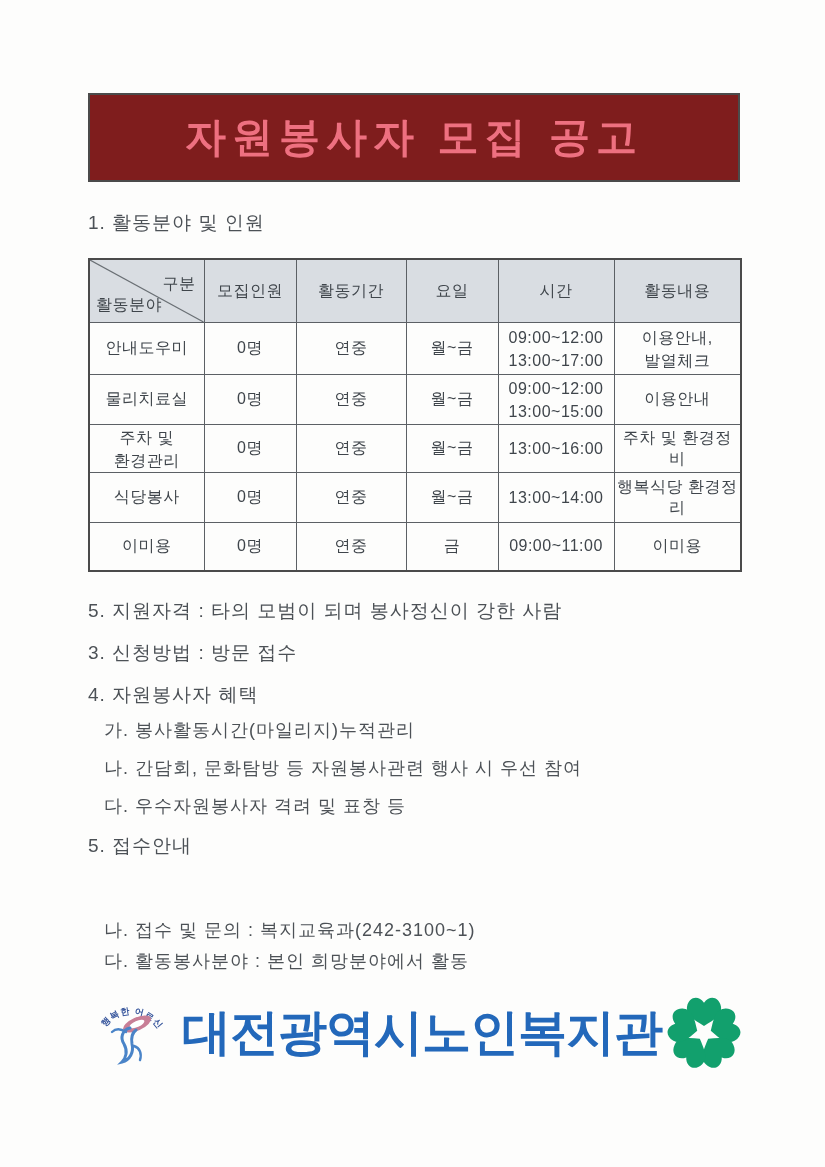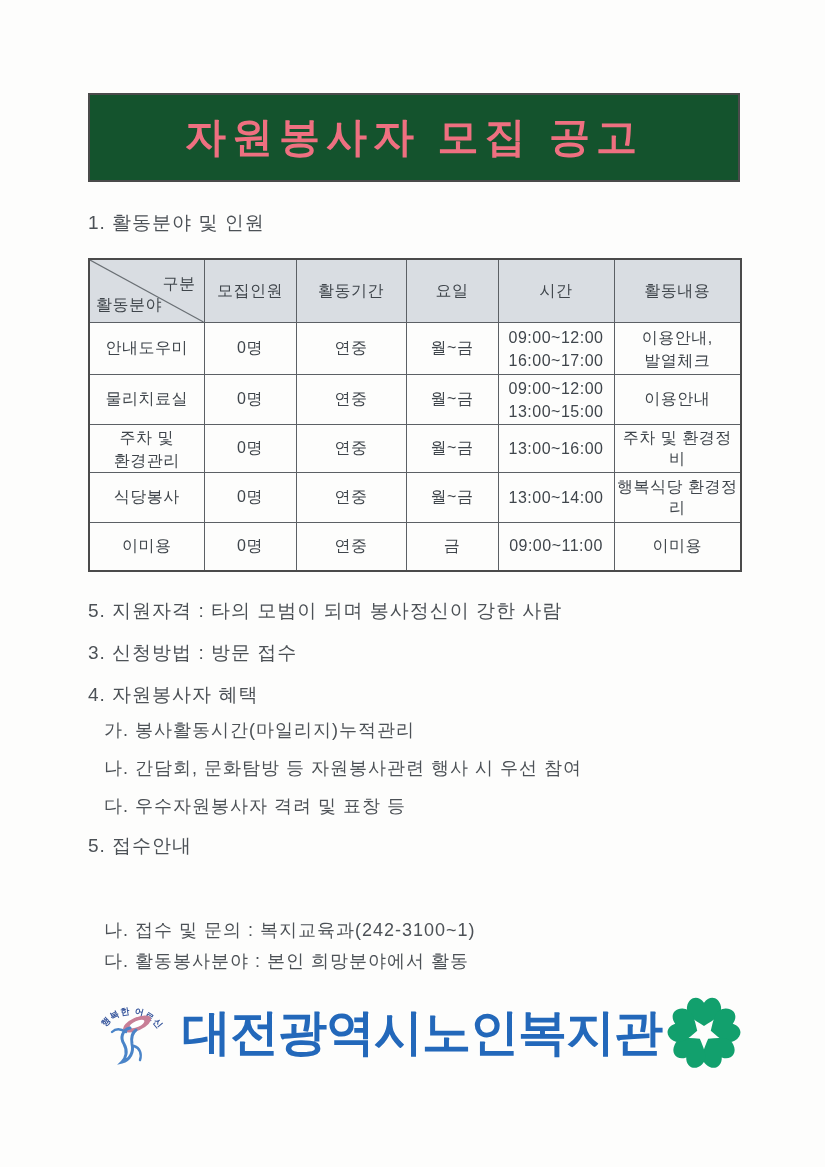--- a/index.html
+++ b/index.html
@@ -1,21 +1,21 @@
 <!DOCTYPE html>
 <html><head>
 <meta charset="utf-8">
 <style>
   html,body{margin:0;padding:0;}
   body{background:#ffffff;font-family:"Liberation Sans","DejaVu Sans",sans-serif;}
   .page{position:relative;width:825px;height:1167px;background:#fdfdfc;overflow:hidden;color:#4c5156;}
 
   
   .title-box{position:absolute;left:88px;top:93px;width:648px;height:85px;border:2px solid #4b4b4b;
-    display:flex;align-items:center;justify-content:center;background:#14532d;}
+    display:flex;align-items:center;justify-content:center;background:#7f1d1d;}
   .title-text{font-size:41px;font-weight:bold;color:#ee7080;letter-spacing:6px;}
 
   
   .line{position:absolute;left:88px;font-size:19px;color:#4c5156;letter-spacing:1px;white-space:nowrap;}
   .sub{left:104px;font-size:18px;}
 
   
   table.grid{position:absolute;left:88px;top:258px;width:652px;border-collapse:collapse;table-layout:fixed;}
   table.grid td,table.grid th{border:1px solid #5c6065;font-size:16px;color:#3f454b;text-align:center;
     vertical-align:middle;padding:0 2px;letter-spacing:0.5px;font-weight:normal;}
@@ -70,21 +70,21 @@
       </tr>
     </thead>
     <tbody>
       <tr style="height:52px;">
         <td>안내도우미</td>
         <td>0명</td>
         <td>연중</td>
         <td>월~금</td>
         <td class="cell-2line">
           <div>09:00~12:00</div>
-          <div>16:00~17:00</div>
+          <div>13:00~17:00</div>
         </td>
         <td class="cell-2line">
           <div>이용안내,</div>
           <div>발열체크</div>
         </td>
       </tr>
       <tr style="height:50px;">
         <td>물리치료실</td>
         <td>0명</td>
         <td>연중</td>

